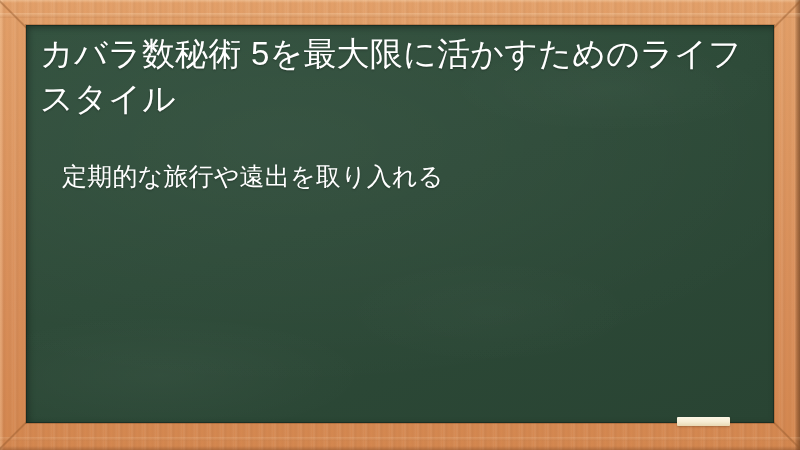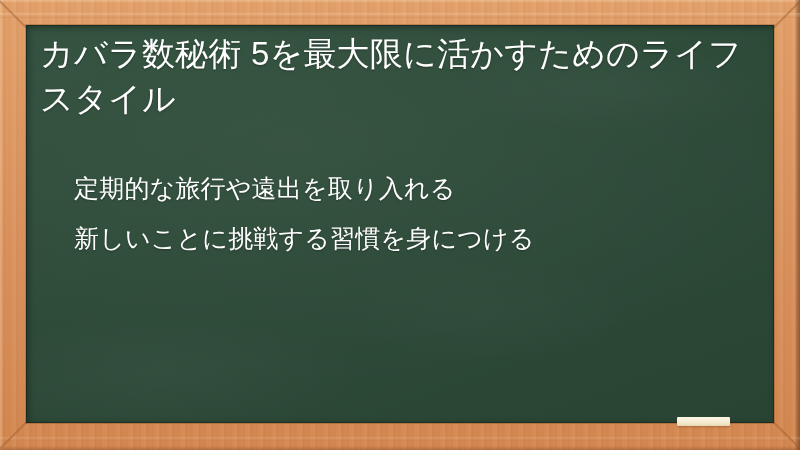--- a/index.html
+++ b/index.html
@@ -151,21 +151,21 @@
     letter-spacing: 0.2px;
     text-shadow: 0 1px 2px rgba(0,0,0,0.30);
     white-space: pre-wrap;
   }
 
   .bullet-list {
     position: absolute;
     left: 32px;
     top: 122px;
     width: 690px;
-    margin: 16px;
+    margin: 4px;
     padding: 0;
     list-style: none;
   }
   .bullet-item {
     color: #ffffff;
     font-size: 25px;
     font-weight: 400;
     line-height: 50px;
     letter-spacing: 0.2px;
     text-shadow: 0 1px 2px rgba(0,0,0,0.28);
@@ -202,21 +202,20 @@
   <div class="miter bl"></div>
   <div class="miter br"></div>
 
   <div class="chalkboard">
     <div class="board-content">
 
       <h1 class="title">カバラ数秘術 5を最大限に活かすためのライフスタイル</h1>
 
       <ul class="bullet-list">
         <li class="bullet-item">定期的な旅行や遠出を取り入れる</li>
-        <li class="bullet-item">新しいことに挑戦する習慣を身につける</li>
       </ul>
 
     </div>
   </div>
 
   <div class="chalk-stick"></div>
 
 </div>
 
 </body></html>

